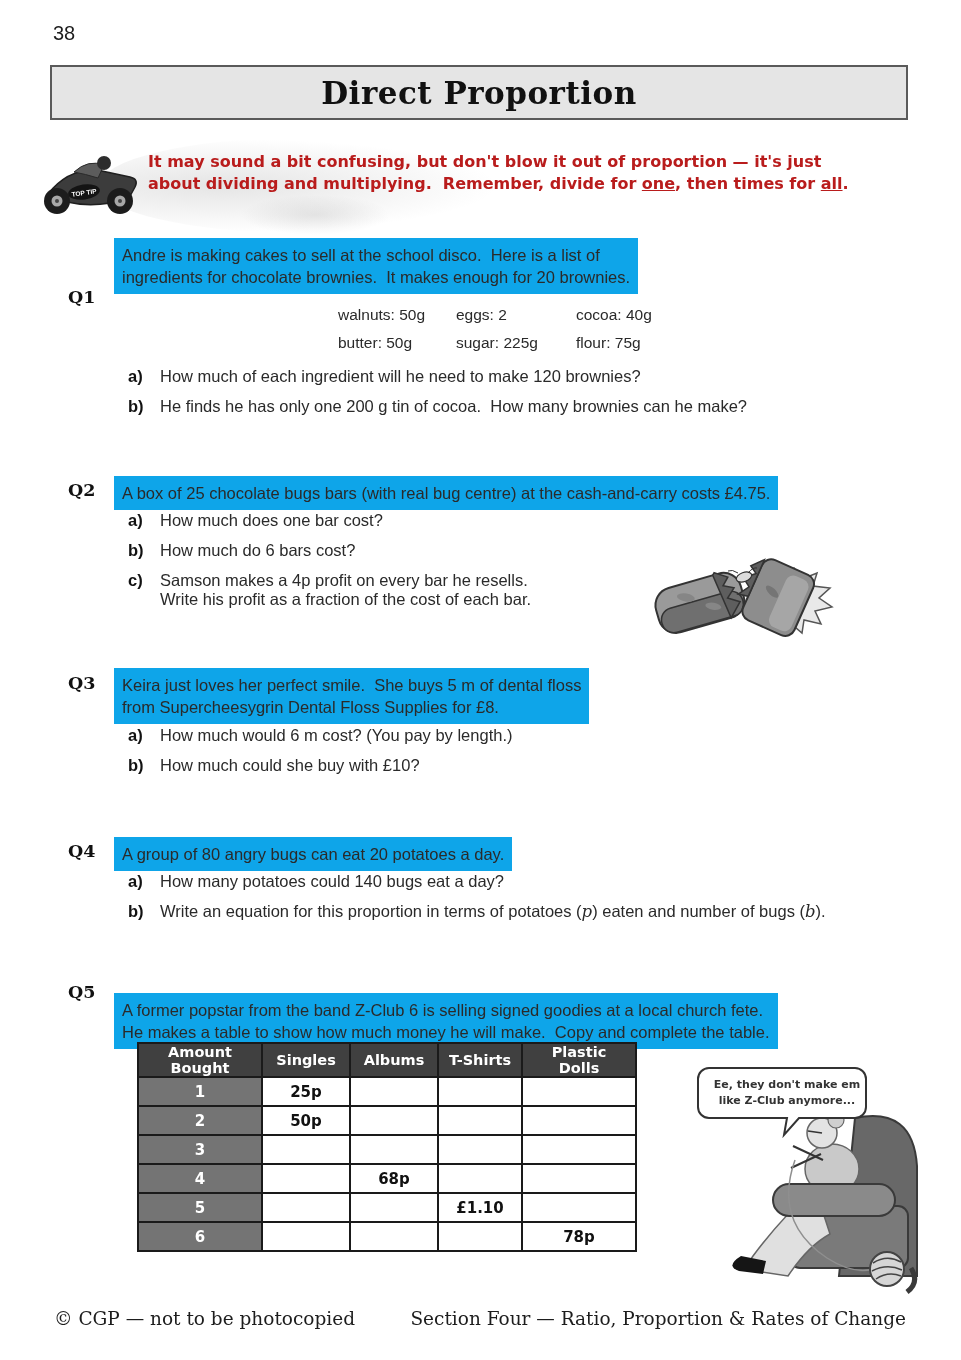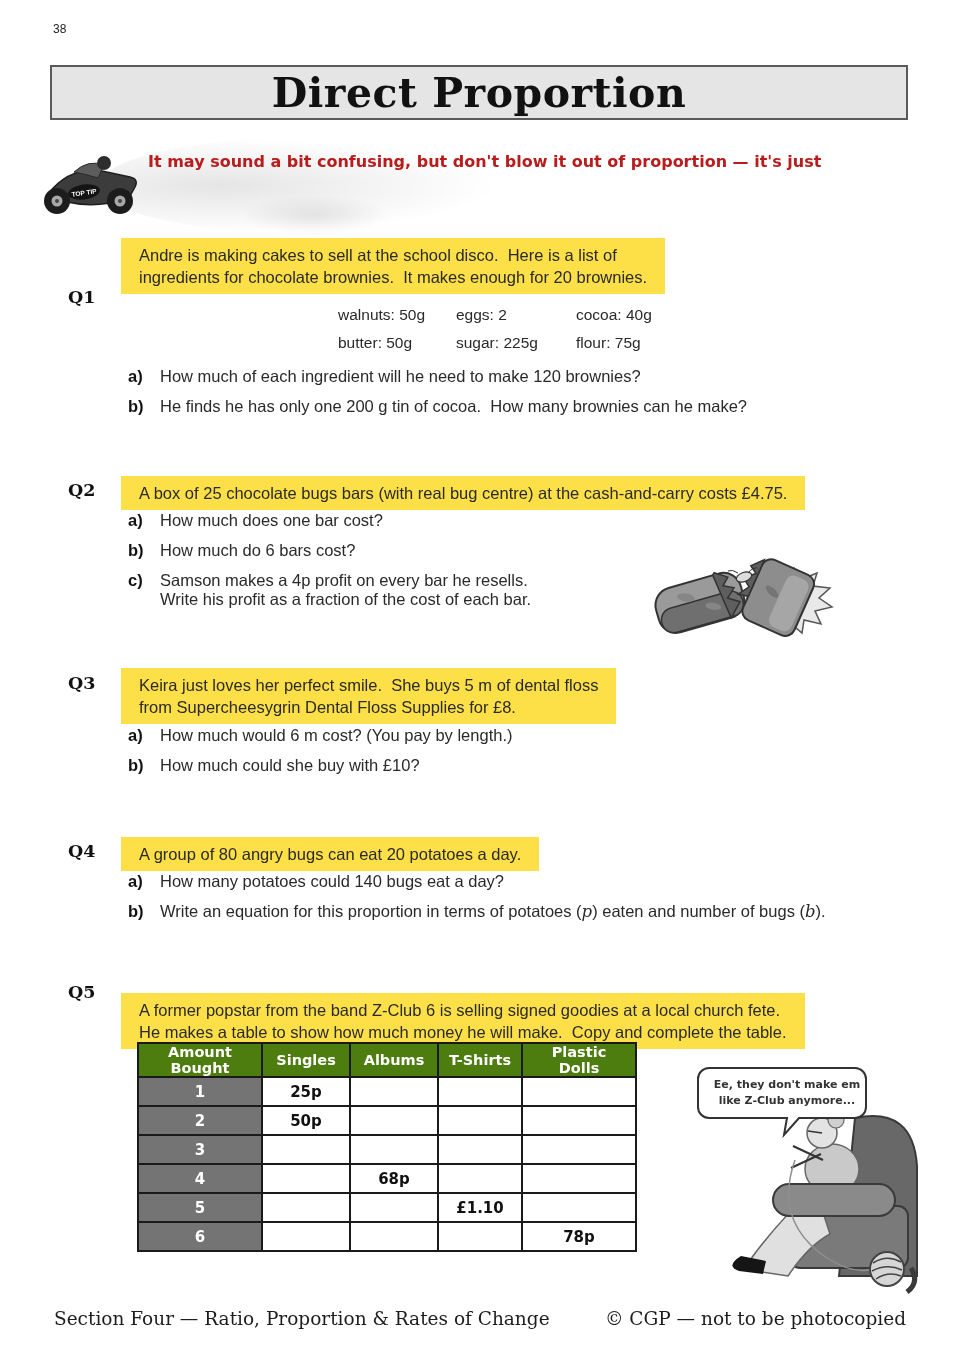--- a/index.html
+++ b/index.html
@@ -1,28 +1,28 @@
 <!DOCTYPE html>
 <html><head>
 <meta charset="utf-8">
 <style>
   html,body { margin:0; padding:0; background:#fff; }
   .page {
     position:relative; width:961px; height:1360px; background:#ffffff;
     font-family:"Liberation Sans", sans-serif; color:#222; overflow:hidden;
   }
   .pre { white-space:pre; }
-  .page-number { position:absolute; left:53px; top:22px; font-size:12px; color:#1d1d1d; }
+  .page-number { position:absolute; left:53px; top:22px; font-size:20px; color:#1d1d1d; }
   .title-box {
     position:absolute; left:50px; top:65px; width:858px; height:55px;
     background:#e5e5e5; border:2px solid #5a5a5a; box-sizing:border-box;
     display:flex; align-items:center; justify-content:center;
   }
   .title-text {
-    font-family:"DejaVu Serif", serif; font-weight:bold; font-size:41px;
+    font-family:"DejaVu Serif", serif; font-weight:bold; font-size:31px;
     color:#111; letter-spacing:0.5px;
   }
   .swoosh {
     position:absolute; left:100px; top:138px; width:400px; height:95px;
     background:radial-gradient(ellipse at 30% 50%, rgba(110,110,110,0.18), rgba(110,110,110,0) 70%);
     border-radius:50%;
   }
   .swoosh2 {
     position:absolute; left:240px; top:195px; width:150px; height:40px;
     background:radial-gradient(ellipse, rgba(110,110,110,0.15), rgba(110,110,110,0) 70%);
@@ -32,38 +32,38 @@
   .tip-text {
     position:absolute; left:148px; top:151px; font-family:"DejaVu Sans", sans-serif;
     font-size:16px; font-weight:600; color:#b91c1c; line-height:22px;
   }
   .u { text-decoration:underline; }
   .qlabel {
     position:absolute; left:68px; font-family:"DejaVu Serif", serif;
     font-weight:bold; font-size:17.5px; color:#111;
   }
   .statement {
-    position:absolute; left:121px; background:#fde047; padding:6px 18px;
+    position:absolute; left:114px; background:#0ea5e9; padding:6px 8px;
     font-size:16.5px; line-height:22px; color:#2a2a2a;
   }
   .part { position:absolute; left:128px; display:flex; font-size:16.5px; color:#2a2a2a; }
   .part-label { font-weight:bold; width:32px; flex:0 0 32px; color:#111; }
   .ingredients {
     position:absolute; left:290px; top:305px; display:grid;
     grid-template-columns:118px 120px auto; row-gap:8px;
     font-size:15.5px; color:#2a2a2a; line-height:20px;margin-left:48px;
   }
   .it { font-style:italic; font-family:"DejaVu Serif", serif; }
   .q5-table {
     position:absolute; left:137px; top:1042px; border-collapse:collapse;
     font-family:"DejaVu Sans", sans-serif;
   }
   .q5-table th, .q5-table td { border:2px solid #1a1a1a; box-sizing:border-box; }
   .q5-table th {
-    background:#4d7c0f; color:#fff; font-size:14.5px; font-weight:bold;
+    background:#404040; color:#fff; font-size:14.5px; font-weight:bold;
     height:30px; padding:0 8px;
   }
   .q5-table td { height:29px; text-align:center; font-weight:bold; font-size:15px; color:#111; }
   .q5-table td.amount { background:#747474; color:#fff; }
   .choc-art { position:absolute; left:648px; top:543px; }
   .granny-art { position:absolute; left:695px; top:1056px; }
   .footer {
     position:absolute; top:1308px; left:54px; width:852px; display:flex;
     justify-content:space-between; font-family:"DejaVu Serif", serif;
     font-size:18.5px; color:#1d1d1d;
@@ -95,20 +95,21 @@
       <circle cx="80" cy="53" r="13" fill="#1c1c1c"></circle>
         <circle cx="80" cy="53" r="5.5" fill="#a8a8a8"></circle>
         <circle cx="80" cy="53" r="2" fill="#444"></circle>
       <ellipse cx="44" cy="44" rx="16" ry="7.5" fill="#141414" transform="rotate(-8 44 44)"></ellipse>
       <text x="44" y="47" text-anchor="middle" font-size="6.5" fill="#ffffff" font-weight="bold" transform="rotate(-8 44 44)">TOP TIP</text>
     </svg>
   </div>
 
   <div class="tip-text">
     <div class="pre">It may sound a bit confusing, but don't blow it out of proportion — it's just</div>
+    <div class="pre"><span class="pre">about dividing and multiplying.  Remember, divide for </span><span class="u pre">one</span><span class="pre">, then times for </span><span class="u pre">all</span><span class="pre">.</span></div>
   </div>
 
   <div class="qlabel" style="top:243px;margin-top:44px;">Q1</div>
   <div class="statement" style="top:238px;">
     <div class="pre">Andre is making cakes to sell at the school disco.  Here is a list of</div>
     <div class="pre">ingredients for chocolate brownies.  It makes enough for 20 brownies.</div>
   </div>
   <div class="ingredients">
     <div class="pre">walnuts: 50g</div>
     <div class="pre">eggs: 2</div>
@@ -278,17 +279,17 @@
       <path d="M216 212 q9 14 -4 24" stroke="#3a3a3a" stroke-width="5" fill="none"></path>
       <circle cx="192" cy="213" r="17" fill="#d6d6d6" stroke="#444" stroke-width="2"></circle>
       <path d="M178 207 q14 -9 28 -1 M177 215 q15 -8 30 -1 M181 223 q12 -8 25 -3" stroke="#444" fill="none" stroke-width="1.5"></path>
       <path d="M14 12 h146 a11 11 0 0 1 11 11 v28 a11 11 0 0 1 -11 11 h-56 l-15 17 3 -17 h-78 a11 11 0 0 1 -11 -11 v-28 a11 11 0 0 1 11 -11 z" fill="#ffffff" stroke="#333" stroke-width="2"></path>
       <text x="92" y="32" text-anchor="middle" class="bubble-text">Ee, they don't make em</text>
       <text x="92" y="48" text-anchor="middle" class="bubble-text">like Z-Club anymore...</text>
     </svg>
   </div>
 
   <div class="footer">
+    <span>© CGP — not to be photocopied</span>
     <span>Section Four — Ratio, Proportion &amp; Rates of Change</span>
-    <span>© CGP — not to be photocopied</span>
   </div>
 
 </div>
 
 </body></html>

